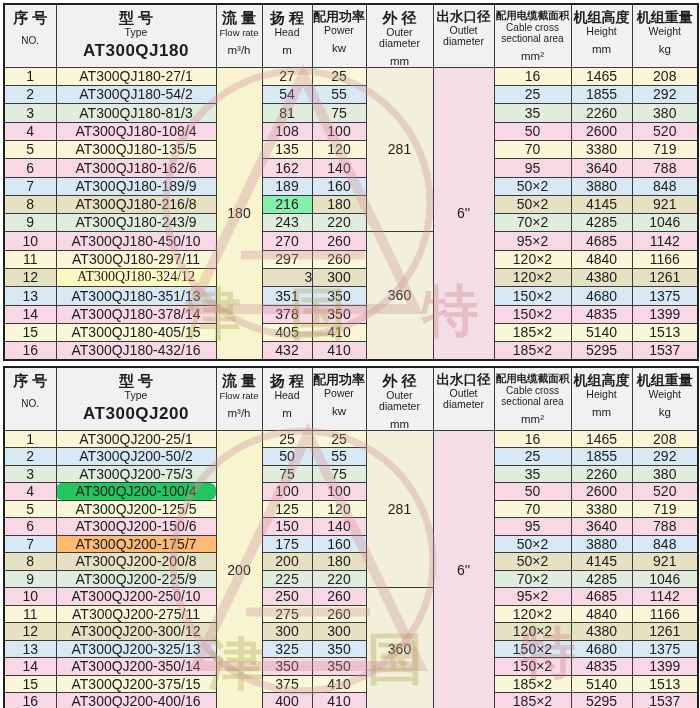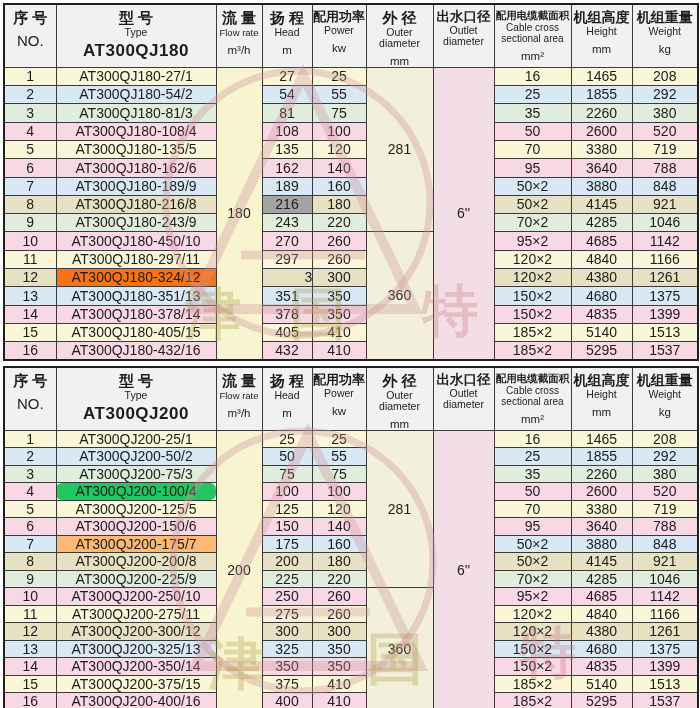--- a/index.html
+++ b/index.html
@@ -22,21 +22,21 @@
   }
   thead tr{height:59px;}
   .t2 thead tr{height:58px;}
   tbody tr{height:18.3px;}
   .t2 tbody tr{height:17.5px;}
   th{background:#f1f1f1;font-weight:normal;vertical-align:top;}
   .h-zh{font-weight:bold;font-size:15px;margin-top:5px;white-space:nowrap;}
   .h-en{font-size:10.5px;line-height:11px;margin-top:1px;color:#222;}
   .h-unit{font-size:11.5px;margin-top:6px;}
   .h-model{font-size:17px;font-weight:bold;margin-top:4px;letter-spacing:.5px;}
-  .c0 .h-en{margin-top:9px;font-size:15px;}
+  .c0 .h-en{margin-top:9px;font-size:10px;}
   .c2 .h-en{font-size:9.5px;}
   .c4 .h-zh{font-size:13px;}
   .c6 .h-zh{font-size:13.5px;}
   .c7 .h-zh{font-size:10.5px;}
   .c7 .h-en{font-size:10px;}
   .c8 .h-zh,.c9 .h-zh{font-size:14px;}
   td{font-size:14px;}
   td.merged{font-size:14px;}
   
   col.w0{width:52px} col.w1{width:160px} col.w2{width:46px} col.w3{width:50px}
@@ -188,21 +188,21 @@
             <td style="background: rgb(217, 232, 245);">AT300QJ180-189/9</td>
             <td style="background: rgb(217, 232, 245);">189</td>
             <td style="background: rgb(217, 232, 245);">160</td>
             <td style="background: rgb(217, 232, 245);">50×2</td>
             <td style="background: rgb(217, 232, 245);">3880</td>
             <td style="background: rgb(217, 232, 245);">848</td>
           </tr>
           <tr>
             <td style="background: rgb(230, 225, 194);">8</td>
             <td style="background: rgb(230, 225, 194);">AT300QJ180-216/8</td>
-            <td style="background: #a3a3a3;">216</td>
+            <td style="background: #86efac;">216</td>
             <td style="background: rgb(230, 225, 194);">180</td>
             <td style="background: rgb(230, 225, 194);">50×2</td>
             <td style="background: rgb(230, 225, 194);">4145</td>
             <td style="background: rgb(230, 225, 194);">921</td>
           </tr>
           <tr>
             <td style="background: rgb(224, 236, 220);">9</td>
             <td style="background: rgb(224, 236, 220);">AT300QJ180-243/9</td>
             <td style="background: rgb(224, 236, 220);">243</td>
             <td style="background: rgb(224, 236, 220);">220</td>
@@ -224,21 +224,21 @@
             <td style="background: rgb(249, 247, 216);">11</td>
             <td style="background: rgb(249, 247, 216);">AT300QJ180-297/11</td>
             <td style="background: rgb(249, 247, 216);">297</td>
             <td style="background: rgb(249, 247, 216);">260</td>
             <td style="background: rgb(249, 247, 216);">120×2</td>
             <td style="background: rgb(249, 247, 216);">4840</td>
             <td style="background: rgb(249, 247, 216);">1166</td>
           </tr>
           <tr>
             <td style="background: rgb(230, 225, 194);">12</td>
-            <td style="background: #f97316;">AT300QJ180-324/12</td>
+            <td style="background: #fef9c3; font-family: Liberation Serif, serif;">AT300QJ180-324/12</td>
             <td style="background: rgb(230, 225, 194); padding-left: 42px;">324</td>
             <td style="background: rgb(230, 225, 194);">300</td>
             <td style="background: rgb(230, 225, 194);">120×2</td>
             <td style="background: rgb(230, 225, 194);">4380</td>
             <td style="background: rgb(230, 225, 194);">1261</td>
           </tr>
           <tr>
             <td style="background: rgb(217, 232, 245);">13</td>
             <td style="background: rgb(217, 232, 245);">AT300QJ180-351/13</td>
             <td style="background: rgb(217, 232, 245);">351</td>

